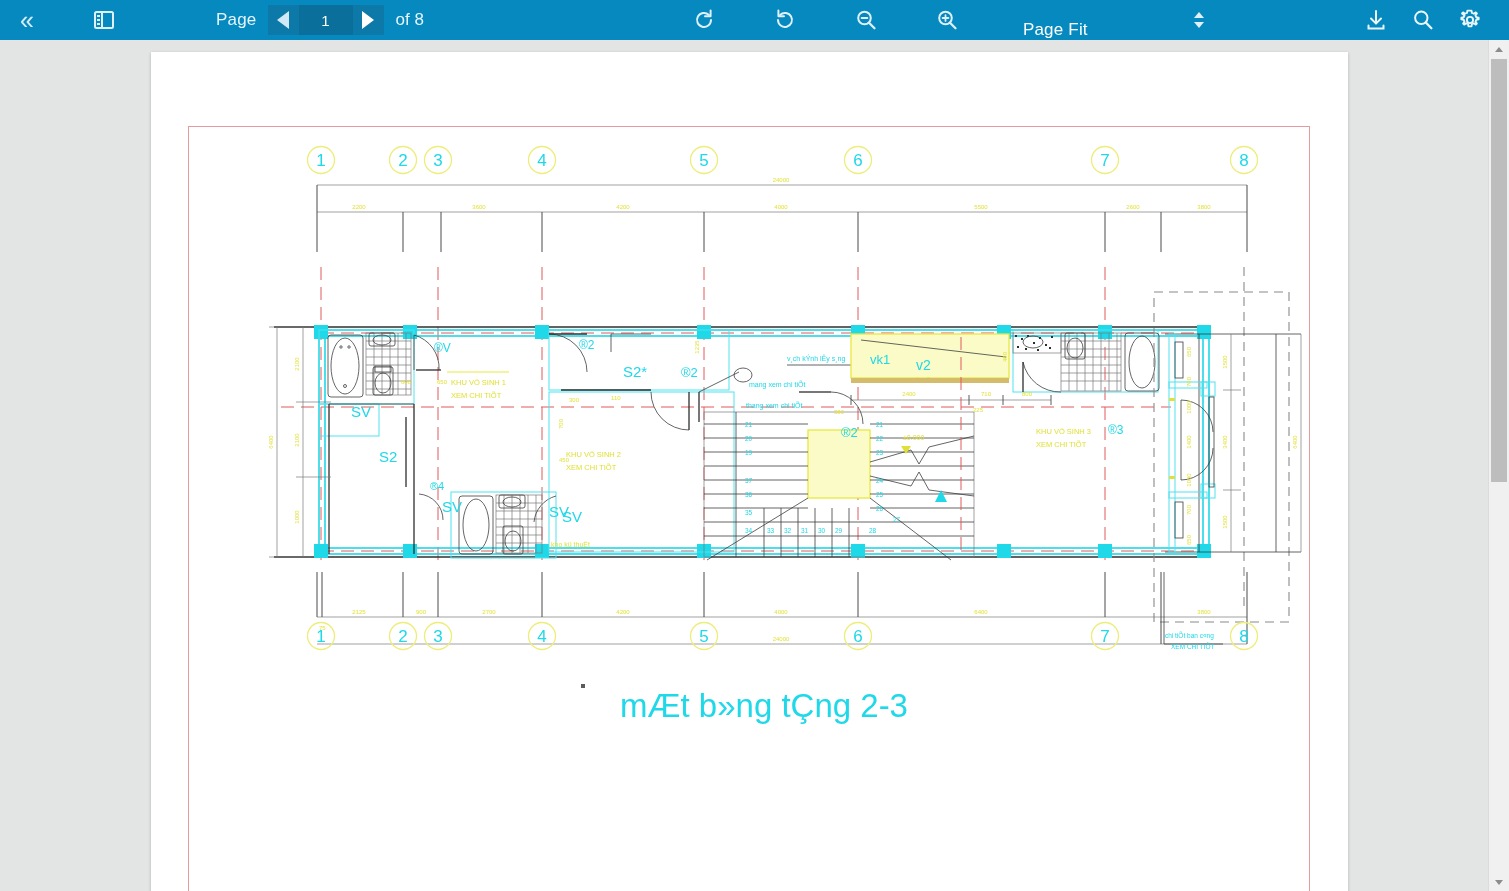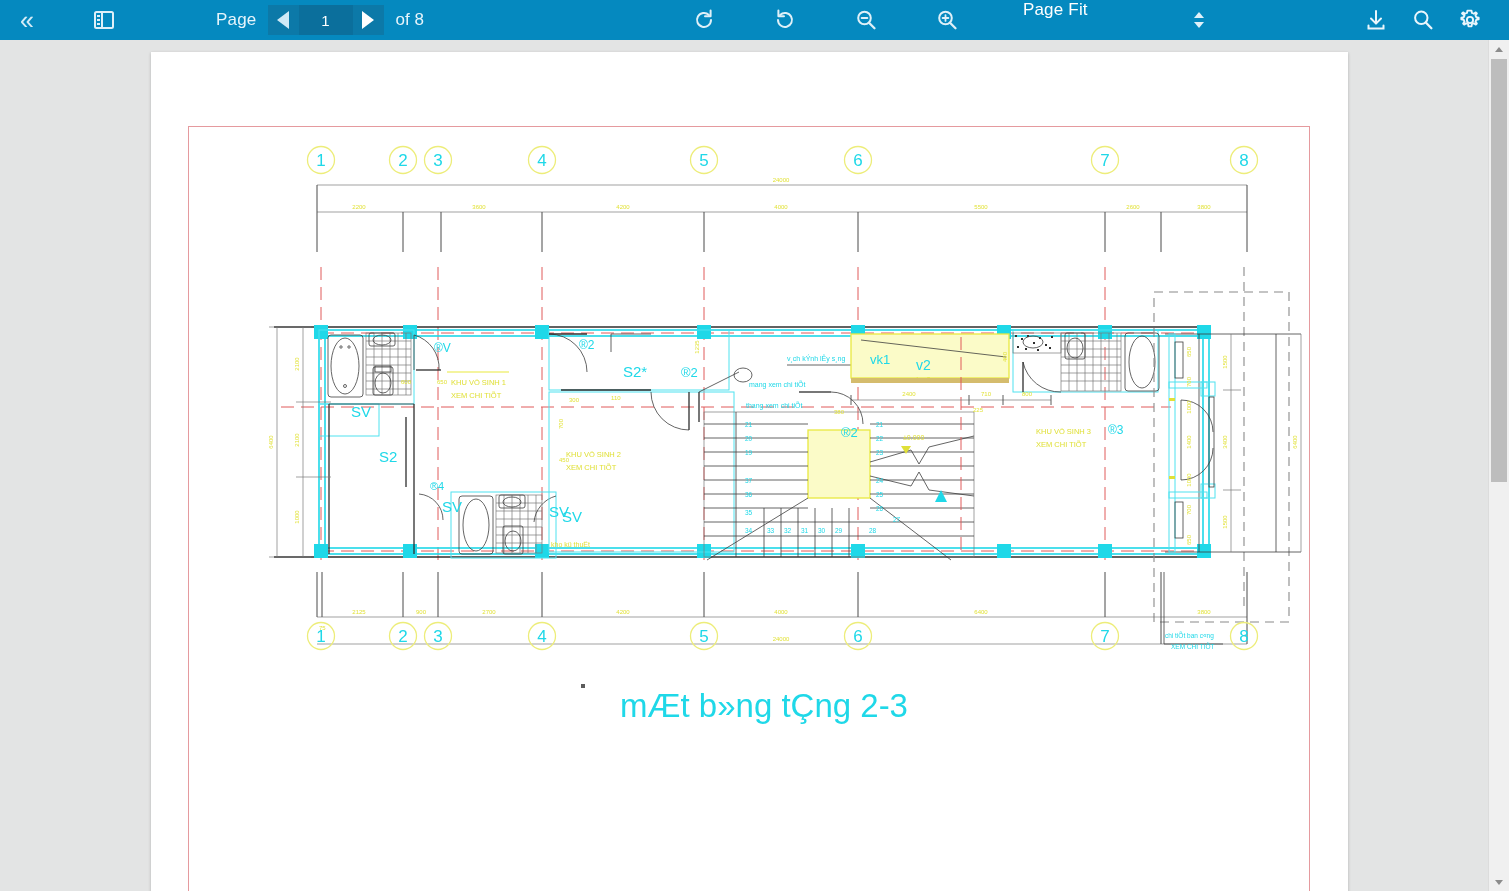--- a/index.html
+++ b/index.html
@@ -35,21 +35,21 @@
   }
   #page-input{
     width:54px;height:30px;background:#0b6f9c;border:none;outline:none;
     color:#ffffff;font-size:15px;font-family:"Liberation Sans",sans-serif;
     text-align:center;padding:0;
   }
   .tri-left{width:0;height:0;border-top:9px solid transparent;border-bottom:9px solid transparent;border-right:12px solid #cfe9f6;}
   .tri-right{width:0;height:0;border-top:9px solid transparent;border-bottom:9px solid transparent;border-left:12px solid #ffffff;}
   #of-pages{font-size:17px;color:#e6f4fb;margin-left:12px;}
 
-  #mid-tools{display:flex;align-items:flex-start;margin-left:259px;gap:38px;}
+  #mid-tools{display:flex;align-items:flex-end;margin-left:259px;gap:38px;}
   #mid-tools .tb-btn{width:43px;}
   #zoom-select{
     margin-left:16px;font-size:17px;color:#ffffff;letter-spacing:.2px;cursor:pointer;
   }
   #zoom-spinner{
     margin-left:62px;display:flex;flex-direction:column;align-items:center;
     justify-content:center;cursor:pointer;height:40px;width:22px;
   }
   .sp-up{width:0;height:0;border-left:5px solid transparent;border-right:5px solid transparent;border-bottom:6px solid #e1f1fa;}
   .sp-dn{width:0;height:0;border-left:5px solid transparent;border-right:5px solid transparent;border-top:6px solid #e1f1fa;margin-top:4px;}

